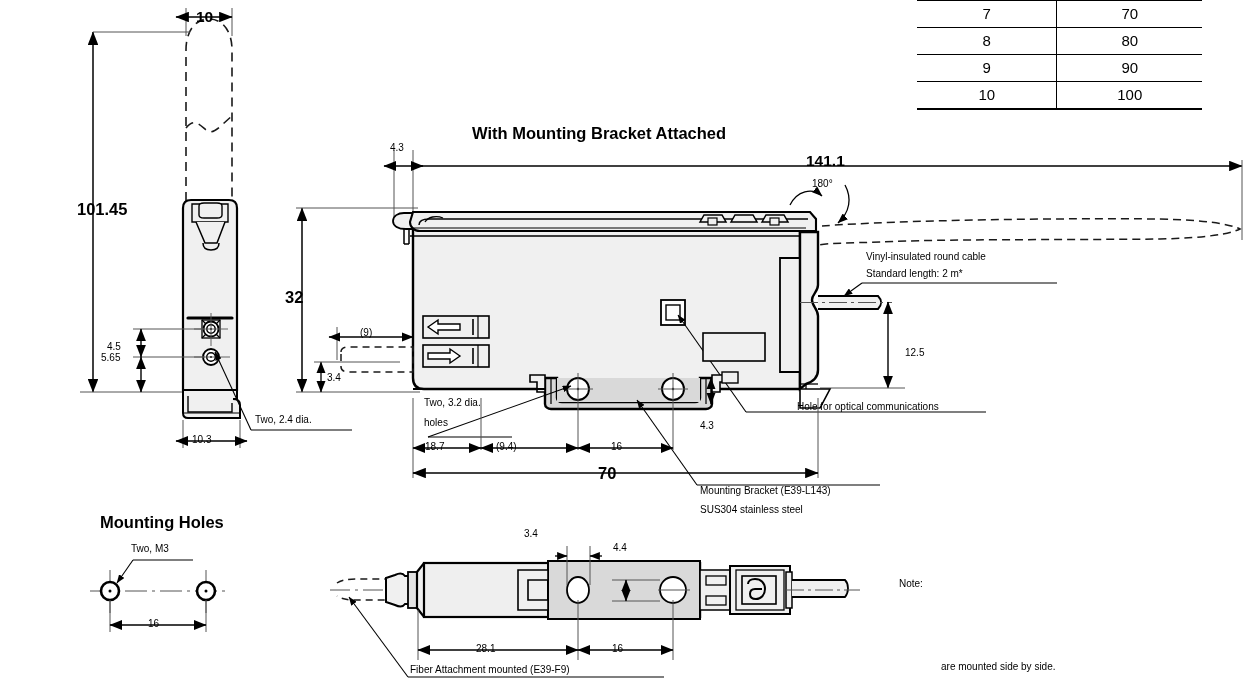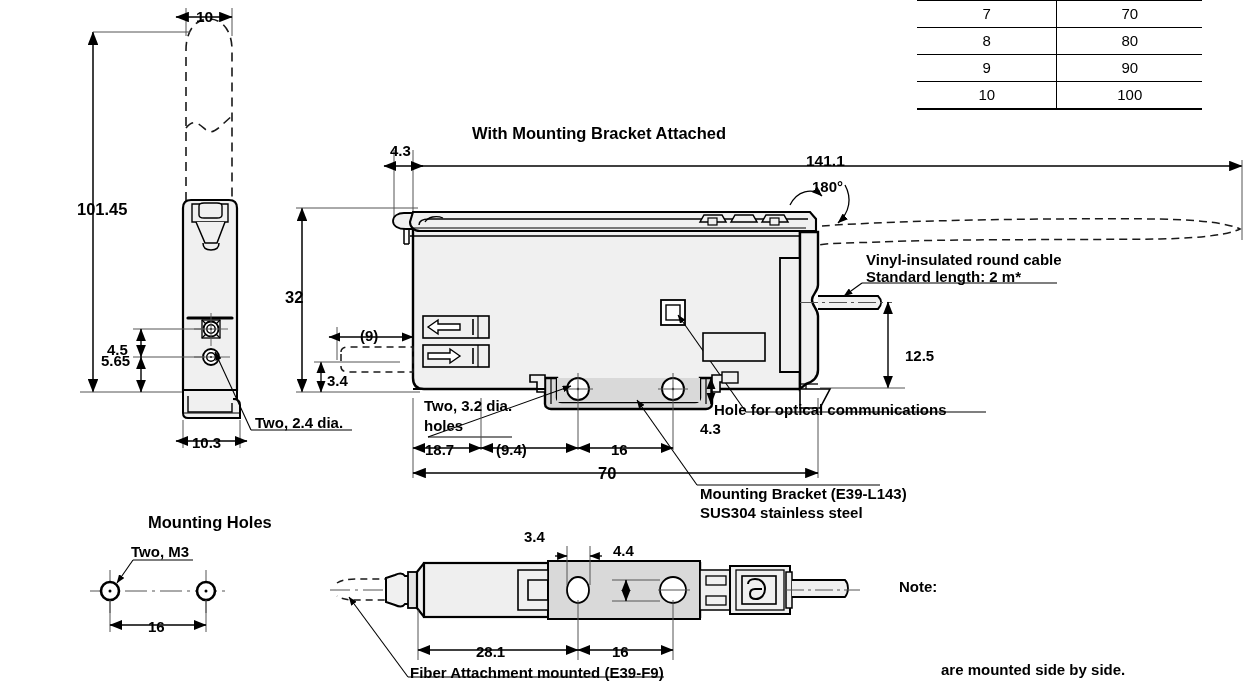--- a/index.html
+++ b/index.html
@@ -1,21 +1,21 @@
 <!DOCTYPE html>
 <html><head>
 <meta charset="utf-8">
 <style>
   html,body{margin:0;padding:0;background:#ffffff;}
   body{width:1255px;height:694px;position:relative;overflow:hidden;
        font-family:"Liberation Sans", sans-serif;color:#000;}
   .stage{position:absolute;left:0;top:0;width:1255px;height:694px;}
   svg.draw{position:absolute;left:0;top:0;width:1255px;height:694px;}
   .lbl{position:absolute;white-space:nowrap;line-height:1.15;}
-  .t15{font-size:15px;font-weight:bold;}
+  .t15{font-size:10px;}
   .b15{font-size:15.5px;font-weight:bold;}
   .b16{font-size:16.5px;font-weight:bold;}
   
   #sizeTable{position:absolute;left:917px;top:0px;width:285px;
              border-collapse:collapse;font-size:15px;}
   #sizeTable td{border-top:1.4px solid #000;border-bottom:1.4px solid #000;
                 text-align:center;padding:3px 0 4px;height:19px;}
   #sizeTable td.c1{width:140px;border-right:1.6px solid #000;}
   #sizeTable td.c2{width:145px;}
   #sizeTable tr:last-child td{border-bottom:2.4px solid #000;}
@@ -339,25 +339,25 @@
   <div class="lbl t15" style="left:700px;top:420px;">4.3</div>
   <div class="lbl t15" style="left:424px;top:397px;">Two, 3.2 dia.</div>
   <div class="lbl t15" style="left:424px;top:417px;">holes</div>
   <div class="lbl t15" style="left:425px;top:441px;">18.7</div>
   <div class="lbl t15" style="left:496px;top:441px;">(9.4)</div>
   <div class="lbl t15" style="left:611px;top:441px;">16</div>
   <div class="lbl b16" style="left:598px;top:464px;">70</div>
   <div class="lbl t15" style="left:866px;top:251px;">Vinyl-insulated round cable</div>
   <div class="lbl t15" style="left:866px;top:268px;">Standard length: 2 m*</div>
   <div class="lbl t15" style="left:905px;top:347px;">12.5</div>
-  <div class="lbl t15" style="left:714px;top:401px;">Hole for optical communications</div>
+  <div class="lbl t15" style="left:797px;top:401px;">Hole for optical communications</div>
   <div class="lbl t15" style="left:700px;top:485px;">Mounting Bracket (E39-L143)</div>
   <div class="lbl t15" style="left:700px;top:504px;">SUS304 stainless steel</div>
 
-  <div class="lbl b16" style="left:100px;top:513px;margin-left:48px;">Mounting Holes</div>
+  <div class="lbl b16" style="left:100px;top:513px;">Mounting Holes</div>
   <div class="lbl t15" style="left:131px;top:543px;">Two, M3</div>
   <div class="lbl t15" style="left:148px;top:618px;">16</div>
 
   <div class="lbl t15" style="left:524px;top:528px;">3.4</div>
   <div class="lbl t15" style="left:613px;top:542px;">4.4</div>
   <div class="lbl t15" style="left:476px;top:643px;">28.1</div>
   <div class="lbl t15" style="left:612px;top:643px;">16</div>
   <div class="lbl t15" style="left:410px;top:664px;">Fiber Attachment mounted (E39-F9)</div>
 
   <div class="lbl t15" style="left:899px;top:578px;">Note:</div>

